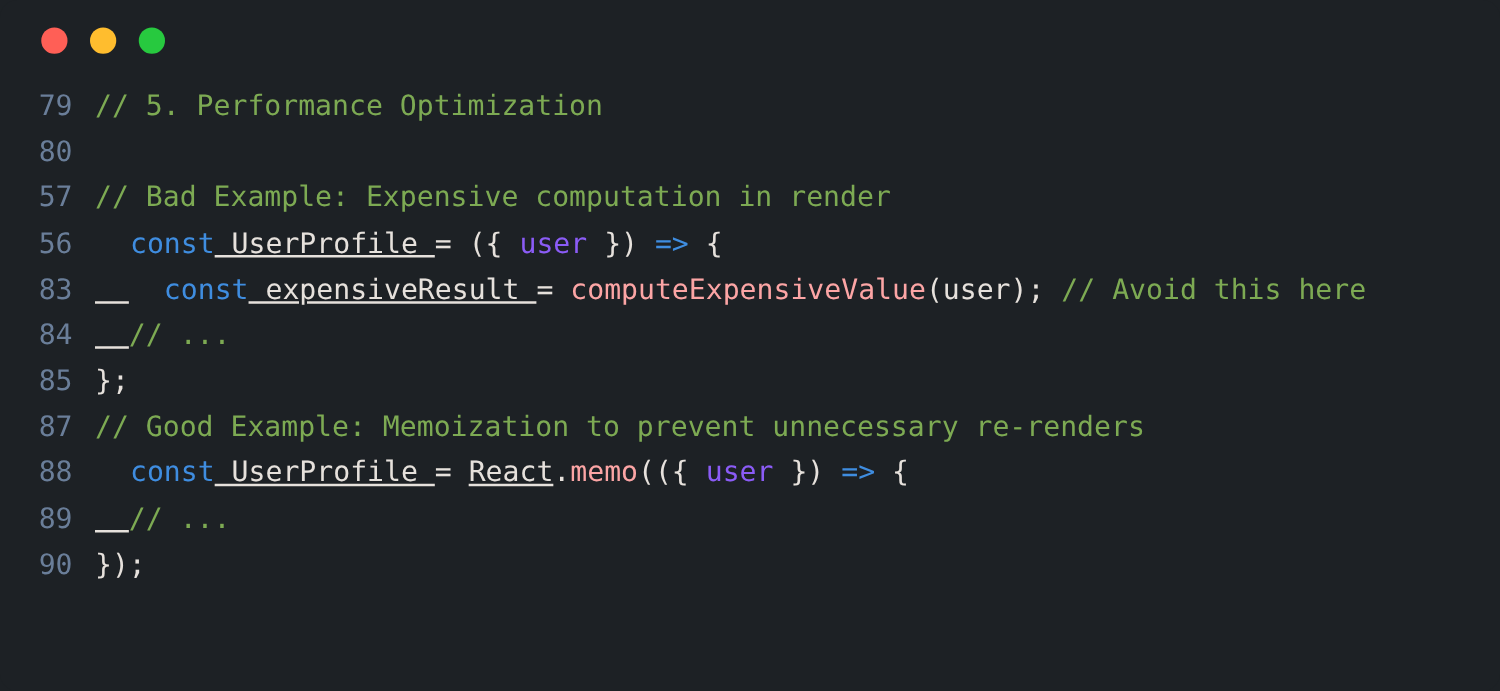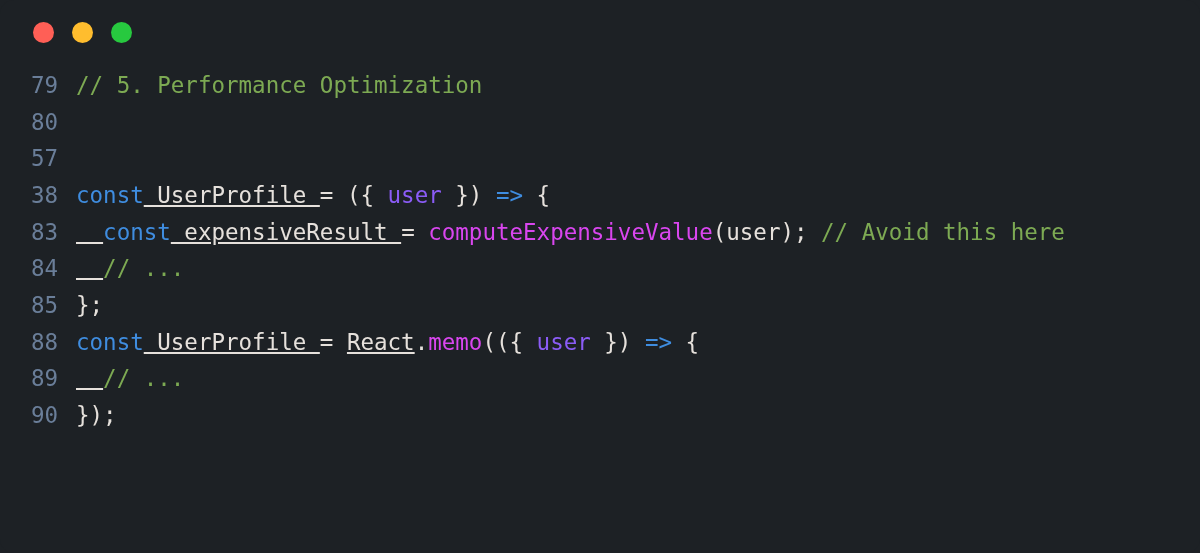--- a/index.html
+++ b/index.html
@@ -47,42 +47,43 @@
     text-align: right;
     padding-right: 0;
     user-select: none;
     flex-shrink: 0;
   }
   .code {
     padding-left: 18px;
   }
 
   .c-comment { color: #7daa53; margin-top: 32px; }
-  .c-keyword { color: #3f8de0; }
+  .c-keyword { color: #3f8de0; margin-left: 28px; }
   .c-ident   { color: #e6e1dc; text-decoration: underline; }
   .c-punct   { color: #e6e1dc; }
   .c-arrow   { color: #3f8de0; }
-  .c-func    { color: #d946ef; }
+  .c-func    { color: #fca5a5; }
   .c-param   { color: #8b5cf6; }
 </style>
 </head>
 <body>
 
 <div class="window">
   <div class="traffic-lights">
     <div class="tl tl-red"></div>
     <div class="tl tl-yellow"></div>
     <div class="tl tl-green"></div>
   </div>
 
   <div class="code-area" id="code-area">
       <div class="line"><span class="gutter">79</span><span class="code"><span class="c-comment">// 5. Performance Optimization</span></span></div>
       <div class="line"><span class="gutter">80</span><span class="code">&nbsp;</span></div>
-      <div class="line"><span class="gutter">57</span></div>
-      <div class="line"><span class="gutter">38</span><span class="code"><span class="c-keyword">const</span><span class="c-ident"> UserProfile </span><span class="c-punct">= </span><span class="c-punct">({ </span><span class="c-param">user</span><span class="c-punct"> }) </span><span class="c-arrow">=&gt;</span><span class="c-punct"> {</span></span></div>
+      <div class="line"><span class="gutter">57</span><span class="code"><span class="c-comment">// Bad Example: Expensive computation in render</span></span></div>
+      <div class="line"><span class="gutter">56</span><span class="code"><span class="c-keyword">const</span><span class="c-ident"> UserProfile </span><span class="c-punct">= </span><span class="c-punct">({ </span><span class="c-param">user</span><span class="c-punct"> }) </span><span class="c-arrow">=&gt;</span><span class="c-punct"> {</span></span></div>
       <div class="line"><span class="gutter">83</span><span class="code"><span class="c-ident">  </span><span class="c-keyword">const</span><span class="c-ident"> expensiveResult </span><span class="c-punct">= </span><span class="c-func">computeExpensiveValue</span><span class="c-punct">(user); </span><span class="c-comment">// Avoid this here</span></span></div>
       <div class="line"><span class="gutter">84</span><span class="code"><span class="c-ident">  </span><span class="c-comment">// ...</span></span></div>
       <div class="line"><span class="gutter">85</span><span class="code"><span class="c-punct">};</span></span></div>
+      <div class="line"><span class="gutter">87</span><span class="code"><span class="c-comment">// Good Example: Memoization to prevent unnecessary re-renders</span></span></div>
       <div class="line"><span class="gutter">88</span><span class="code"><span class="c-keyword">const</span><span class="c-ident"> UserProfile </span><span class="c-punct">= </span><span class="c-ident">React</span><span class="c-punct">.</span><span class="c-func">memo</span><span class="c-punct">(({ </span><span class="c-param">user</span><span class="c-punct"> }) </span><span class="c-arrow">=&gt;</span><span class="c-punct"> {</span></span></div>
       <div class="line"><span class="gutter">89</span><span class="code"><span class="c-ident">  </span><span class="c-comment">// ...</span></span></div>
       <div class="line"><span class="gutter">90</span><span class="code"><span class="c-punct">});</span></span></div>
     </div>
 </div>
 
 </body></html>

